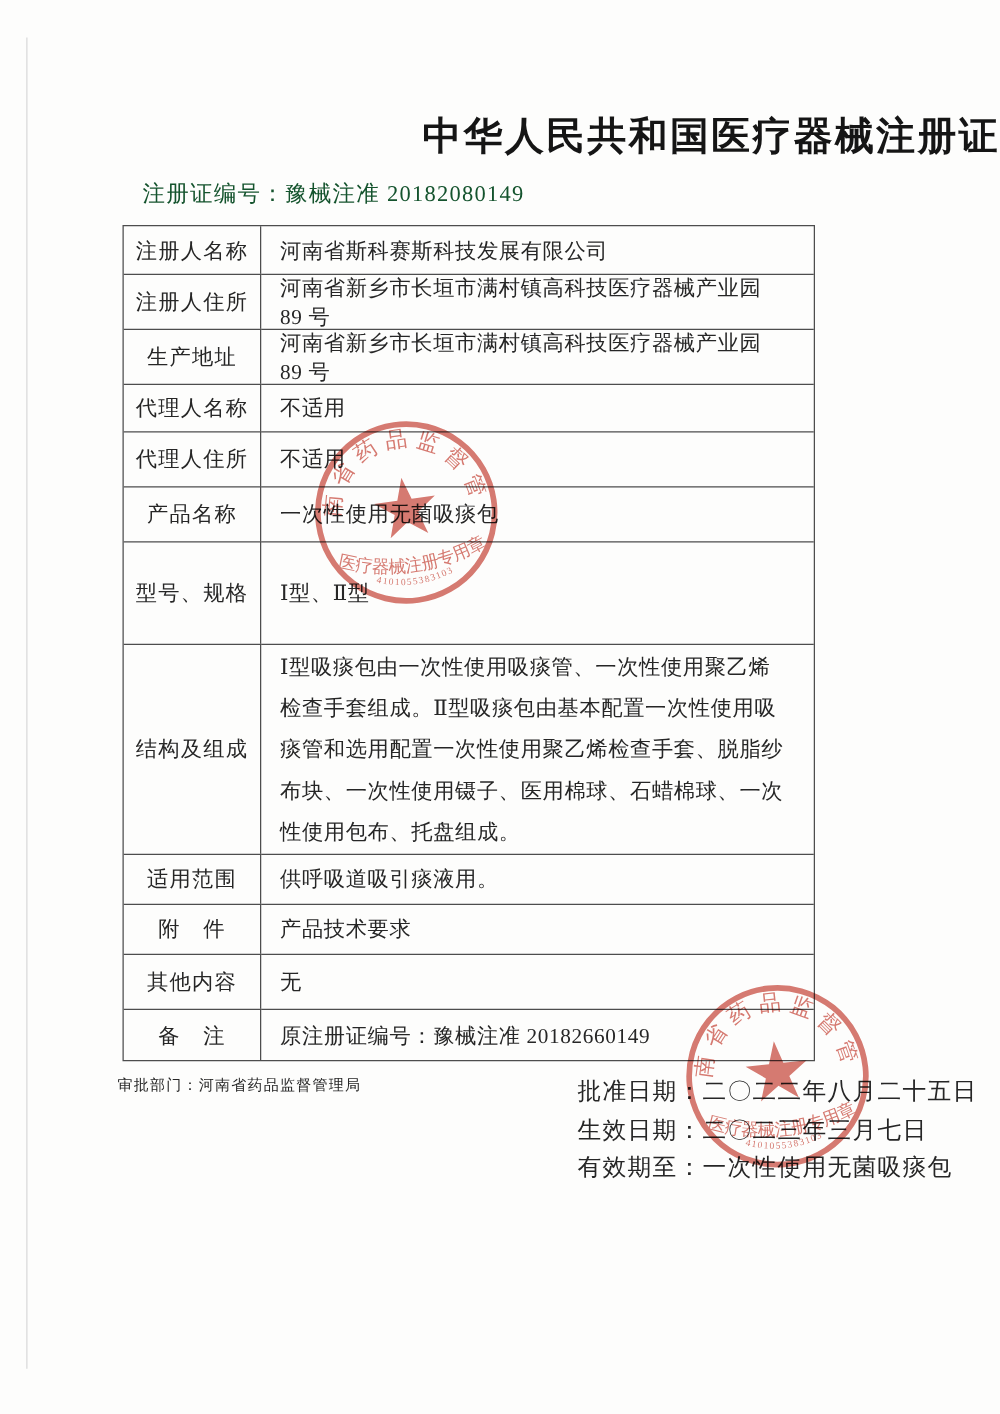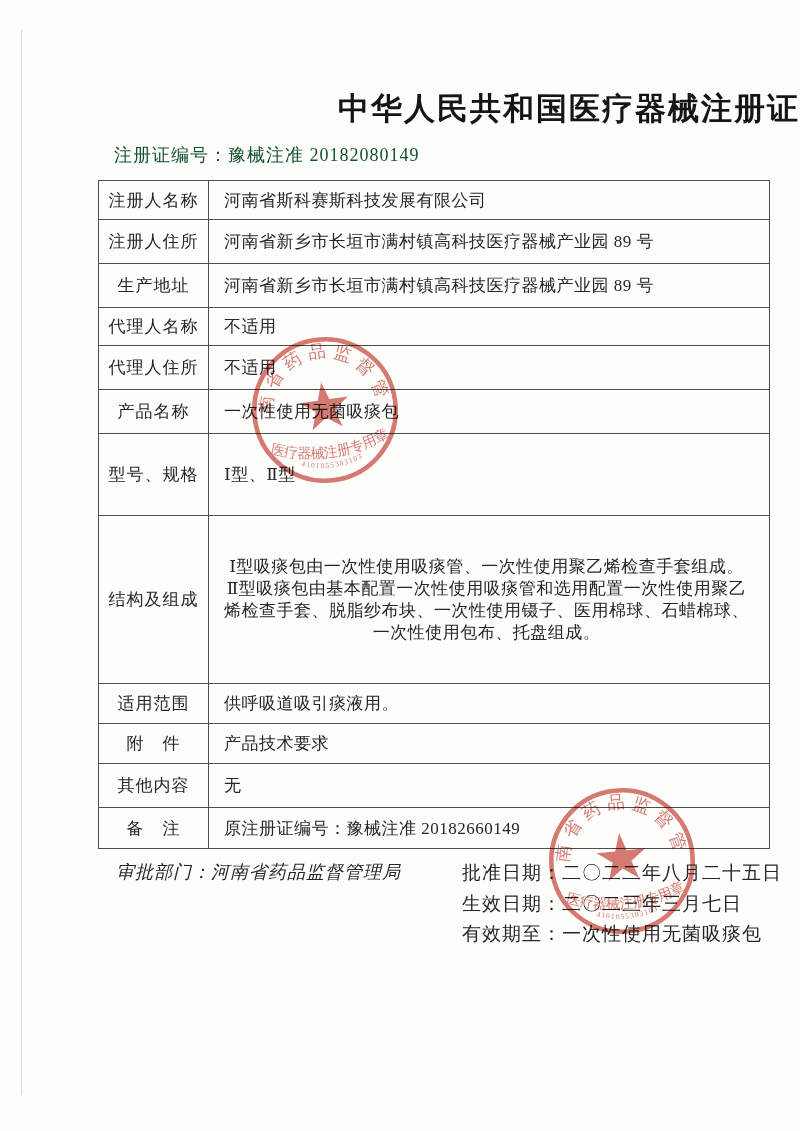--- a/index.html
+++ b/index.html
@@ -11,34 +11,34 @@
   }
   .scan-edge{position:absolute;left:21px;top:30px;width:1px;height:1065px;background:#d9d9d9;}
   .doc-title{
     position:absolute;left:0;top:88px;width:800px;text-align:right;
     font-size:31px;font-weight:bold;letter-spacing:2px;color:#151515;
   }
   .cert-no-line{
     position:absolute;left:114px;top:143px;font-size:18px;letter-spacing:1px;color:#14532d;
   }
   .cert-table{
-    position:absolute;left:98px;top:180px;width:672px;
+    position:absolute;left:98px;top:180px;width:554px;
     display:grid;
     grid-template-columns:110px 1fr;
     grid-template-rows:38px 44px 44px 38px 44px 44px 82px 168px 40px 40px 44px 41px;
     border:1px solid #4d4d4d;
     box-sizing:border-box;
     font-size:17px;
   }
   .cell{box-sizing:border-box;display:flex;align-items:center;border-top:1px solid #4d4d4d;}
   .cell.first{border-top:none;}
   .cell.label{justify-content:center;border-right:1px solid #4d4d4d;letter-spacing:1px;text-align:center;}
   .cell.value{padding:0 20px 0 15px;letter-spacing:0.5px;}
-  .cell.value.long{line-height:22px;align-items:center;text-align:center;}
-  .footer-dept{position:absolute;left:116px;top:860px;font-size:18px;letter-spacing:1px;font-style:italic;}
+  .cell.value.long{line-height:33px;align-items:center;}
+  .footer-dept{position:absolute;left:94px;top:860px;font-size:12px;letter-spacing:1px;}
   .date-line{position:absolute;left:462px;font-size:19px;letter-spacing:1px;white-space:nowrap;}
   .date-1{top:860px;}
   .date-2{top:891px;}
   .date-3{top:921px;}
   .seal{position:absolute;width:152px;height:152px;mix-blend-mode:multiply;opacity:0.72;pointer-events:none;}
   .seal-1{left:249px;top:334px;transform:rotate(-8deg);}
   .seal-2{left:546px;top:785px;transform:rotate(-6deg);}
   .seal text{font-family:"Liberation Serif","DejaVu Serif",serif;}
 </style>
 </head>

